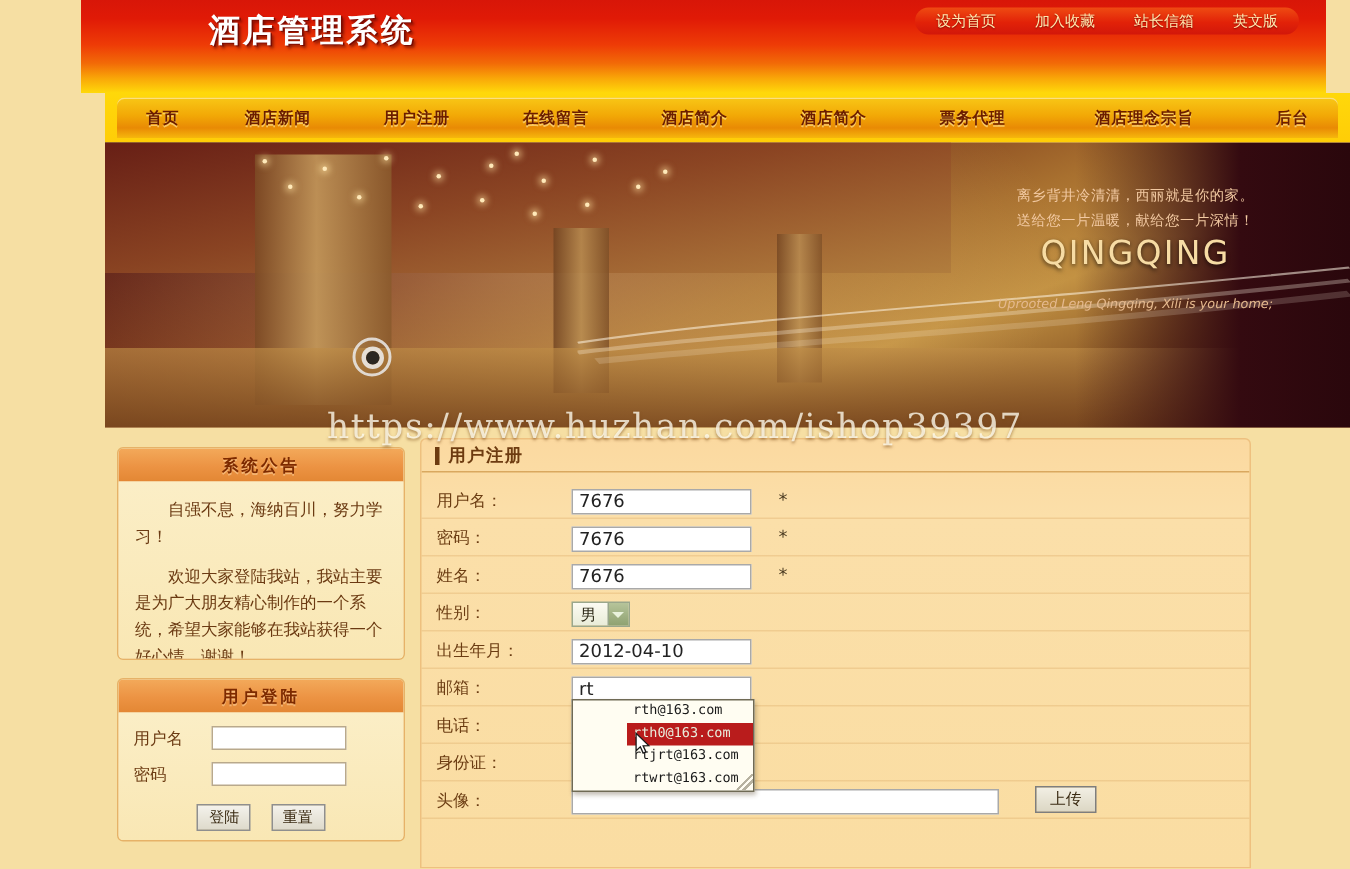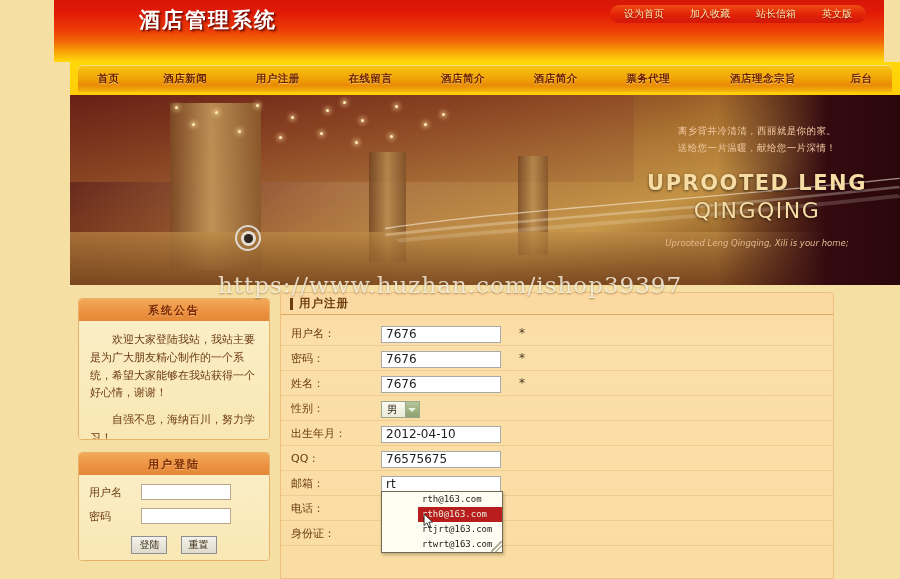--- a/index.html
+++ b/index.html
@@ -384,37 +384,36 @@
     </div>
     <div class="target-ring"></div>
     <svg class="swoosh" viewBox="0 0 400 200" preserveAspectRatio="none">
       <path d="M0,150 C90,110 200,95 400,35" stroke="rgba(255,245,230,.55)" stroke-width="3" fill="none"></path>
       <path d="M0,165 C100,130 220,112 400,55" stroke="rgba(255,245,230,.30)" stroke-width="6" fill="none"></path>
       <path d="M10,178 C110,148 240,128 400,75" stroke="rgba(255,245,230,.18)" stroke-width="9" fill="none"></path>
     </svg>
     <div class="banner-text">
       <div class="bt-cn">离乡背井冷清清，西丽就是你的家。</div>
       <div class="bt-cn">送给您一片温暖，献给您一片深情！</div>
-      <div class="bt-en1">UPROOTED LENG</div>
       <div class="bt-en2">QINGQING</div>
       <div class="bt-sub">Uprooted Leng Qingqing, Xili is your home;</div>
     </div>
   </div>
 
   <div class="watermark">https://www.huzhan.com/ishop39397</div>
 
   <div class="content">
 
     <div class="leftcol">
 
       <div class="panel">
         <div class="panel-head">系统公告</div>
         <div class="panel-body announce">
+          <p>自强不息，海纳百川，努力学习！</p>
           <p>欢迎大家登陆我站，我站主要是为广大朋友精心制作的一个系统，希望大家能够在我站获得一个好心情，谢谢！</p>
-          <p>自强不息，海纳百川，努力学习！</p>
         </div>
       </div>
 
       <div class="panel">
         <div class="panel-head">用户登陆</div>
         <div class="login-body">
           <div class="login-row">
             <label>用户名</label>
             <input type="text" value="" style="">
           </div>
@@ -474,26 +473,20 @@
           </div>
         </div>
 
         <div class="frow">
           <div class="flabel">出生年月：</div>
           <div class="ffield">
             <input type="text" value="2012-04-10" style="">
           </div>
         </div>
 
-        <div class="frow">
-          <div class="flabel">QQ：</div>
-          <div class="ffield">
-            <input type="text" value="76575675" style="">
-          </div>
-        </div>
 
         <div class="frow">
           <div class="flabel">邮箱：</div>
           <div class="ffield">
             <input type="text" value="rt" style="">
             <div class="ac-wrap">
               <div class="ac-list">
                 <div class="ac-item">rth@163.com</div>
                 <div class="ac-item sel">rth0@163.com</div>
                 <div class="ac-item">rtjrt@163.com</div>
@@ -514,18 +507,25 @@
           </div>
         </div>
 
         <div class="frow">
           <div class="flabel">身份证：</div>
           <div class="ffield">
             <input type="text" value="" style="">
           </div>
         </div>
 
+        <div class="frow">
+          <div class="flabel">头像：</div>
+          <div class="ffield">
+            <input type="text" class="wide" value="" style="">
+          </div>
+          <button class="upload-btn">上传</button>
+        </div>
 
       </div>
     </div>
 
   </div>
 </div>
 
 </body></html>

